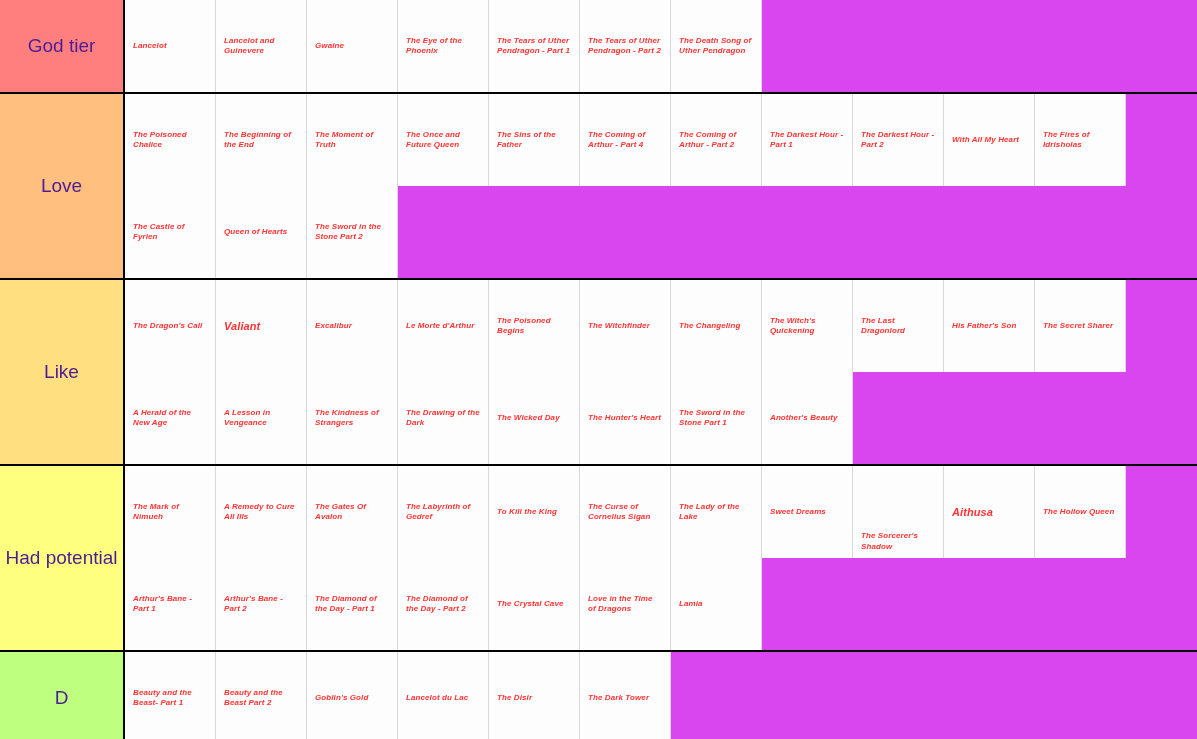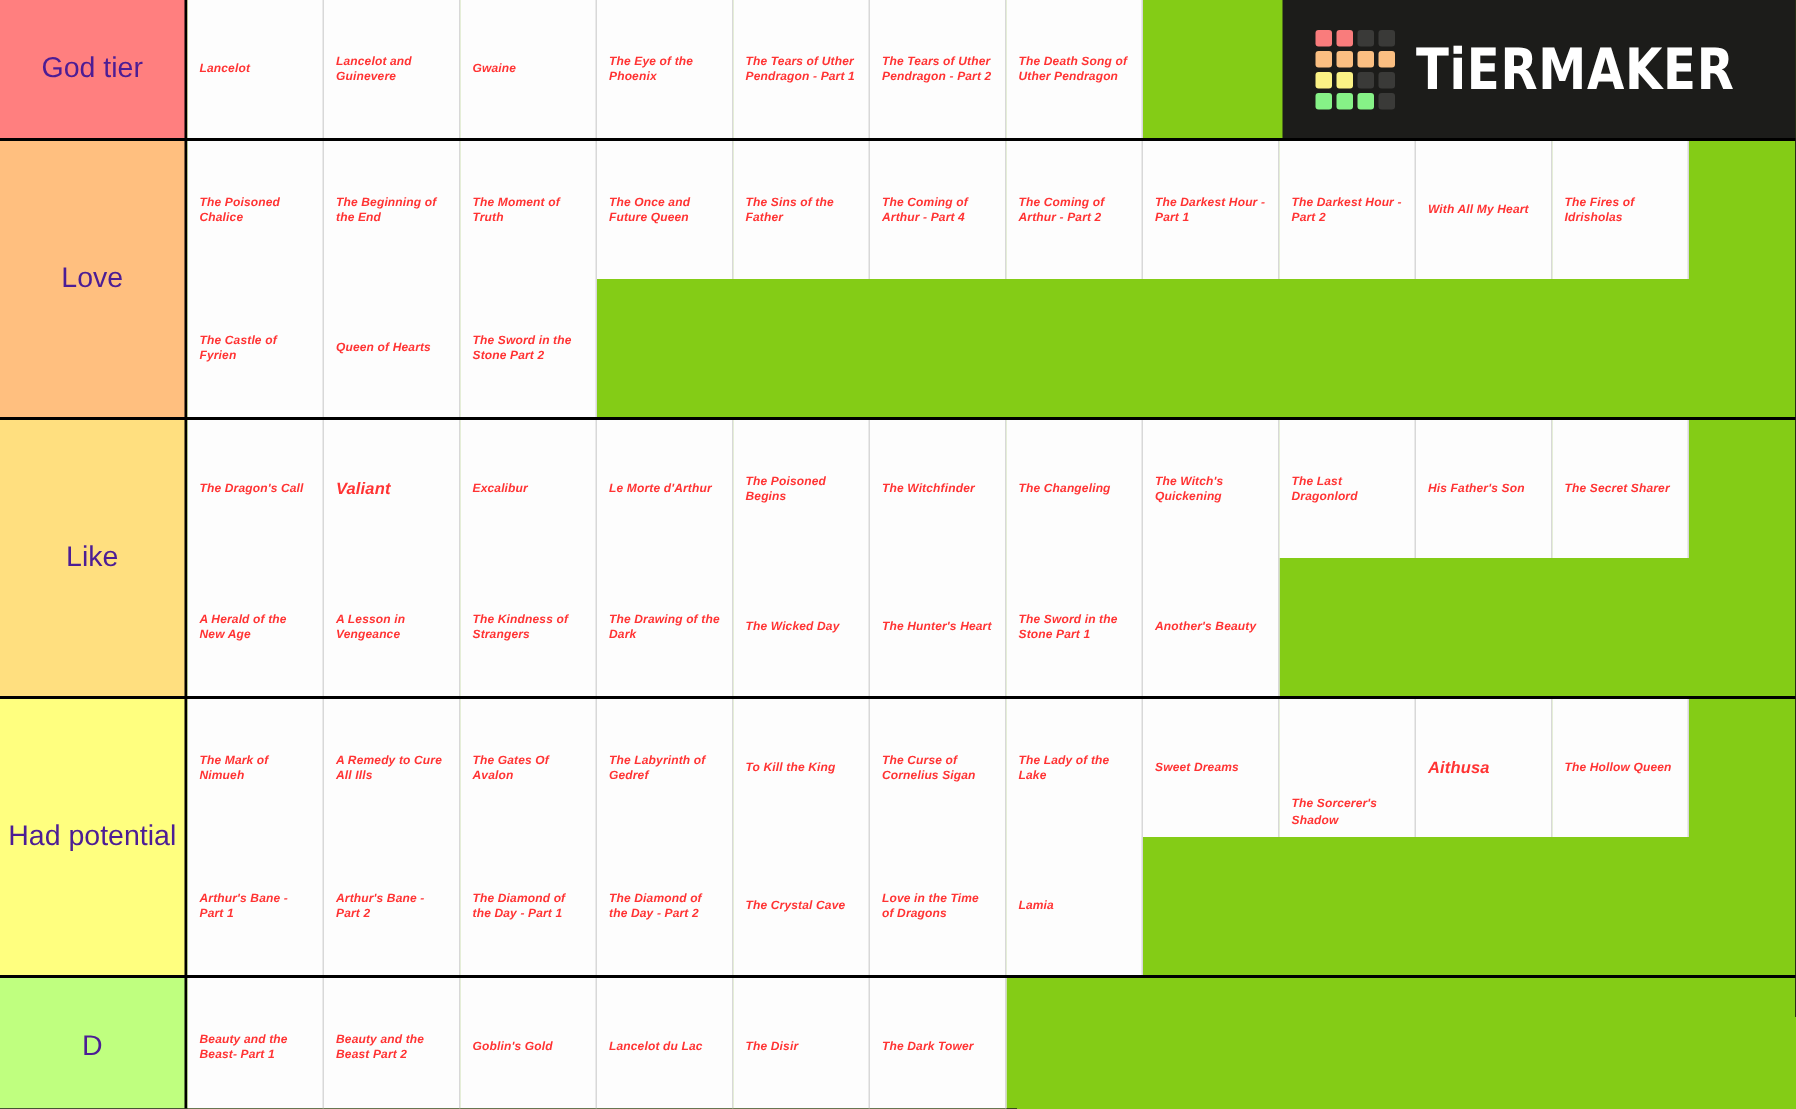--- a/index.html
+++ b/index.html
@@ -47,21 +47,21 @@
   .tier-body {
     flex: 1 1 auto;
     display: flex;
     flex-direction: column;
     background: #1c1c1a;
     min-width: 0;
   }
   .card-line {
     display: flex;
     align-items: stretch;
-    background: #84cc16;
+    background: #d946ef;
   }
 
   .card {
     background: #fdfdfd;
     border-right: 1px solid #d8d8d8;
     display: flex;
     align-items: center;
     justify-content: flex-start;
     padding: 6px 8px;
     overflow: hidden;
@@ -114,41 +114,20 @@
     transform: scaleX(0.94);
     transform-origin: left center;
     white-space: nowrap;
   }
 </style>
 </head>
 <body>
 
 <div id="tierlist">
 
-  <div class="logo-wrap">
-    <div class="logo-grid">
-        <div class="logo-cell" style="background: rgb(249, 124, 124);"></div>
-        <div class="logo-cell" style="background: rgb(249, 124, 124);"></div>
-        <div class="logo-cell" style="background: rgb(58, 58, 56);"></div>
-        <div class="logo-cell" style="background: rgb(58, 58, 56);"></div>
-        <div class="logo-cell" style="background: rgb(251, 191, 130);"></div>
-        <div class="logo-cell" style="background: rgb(251, 191, 130);"></div>
-        <div class="logo-cell" style="background: rgb(251, 191, 130);"></div>
-        <div class="logo-cell" style="background: rgb(251, 191, 130);"></div>
-        <div class="logo-cell" style="background: rgb(251, 242, 133);"></div>
-        <div class="logo-cell" style="background: rgb(251, 242, 133);"></div>
-        <div class="logo-cell" style="background: rgb(58, 58, 56);"></div>
-        <div class="logo-cell" style="background: rgb(58, 58, 56);"></div>
-        <div class="logo-cell" style="background: rgb(134, 242, 135);"></div>
-        <div class="logo-cell" style="background: rgb(134, 242, 135);"></div>
-        <div class="logo-cell" style="background: rgb(134, 242, 135);"></div>
-        <div class="logo-cell" style="background: rgb(58, 58, 56);"></div>
-      </div>
-    <div class="logo-text">TiERMAKER</div>
-  </div>
 
   <div id="rows-host">
       <div class="tier-row">
         <div class="tier-label" style="background: rgb(255, 127, 127);">God tier</div>
         <div class="tier-body">
           <div class="card-line">
             <div class="card" style="width: 91px; height: 92px;">
               <div class="card-title">Lancelot</div>
             </div>
             <div class="card" style="width: 91px; height: 92px;">

